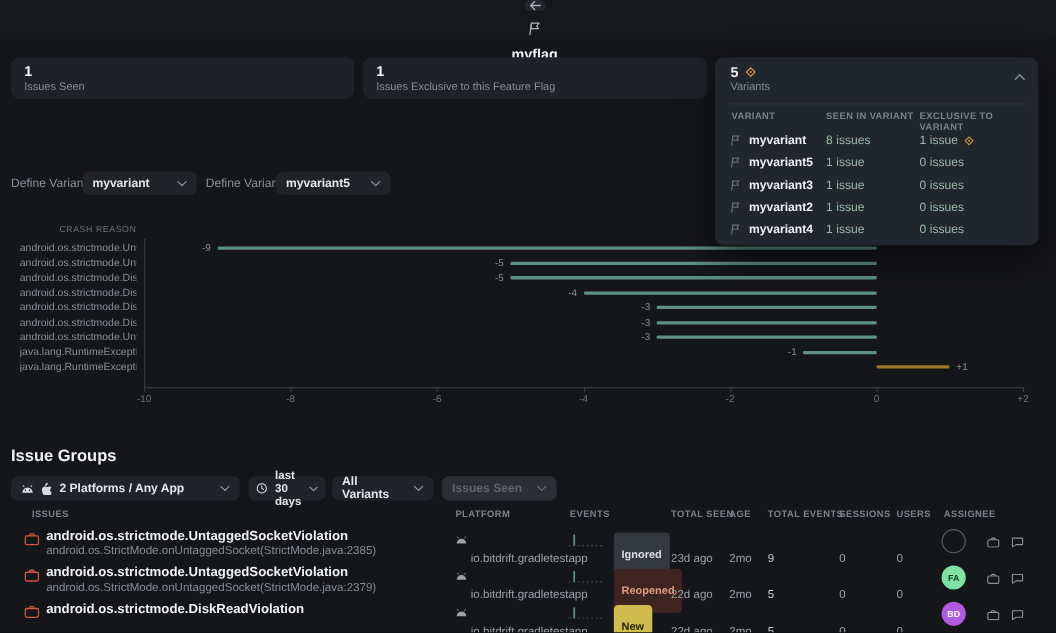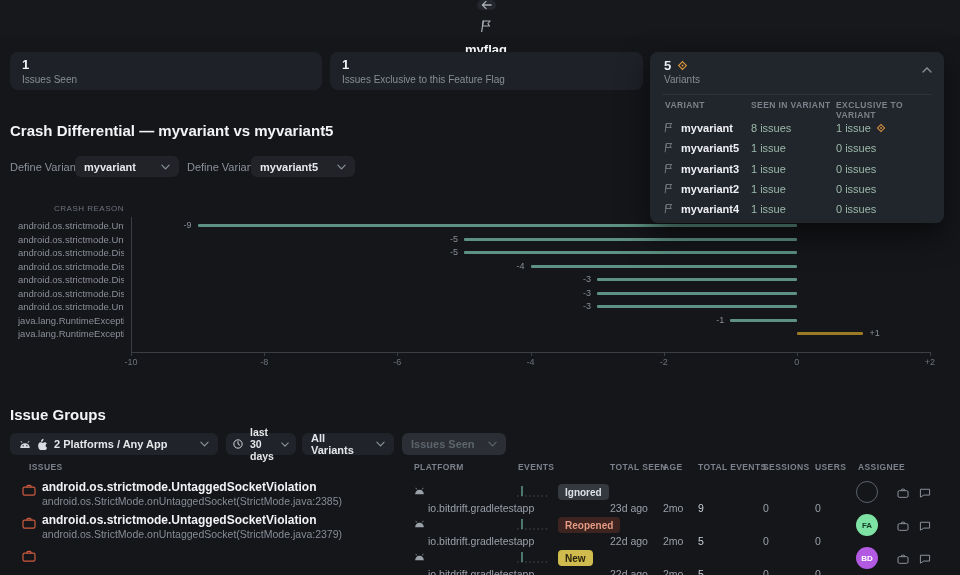--- a/index.html
+++ b/index.html
@@ -58,21 +58,21 @@
   .filter.disabled .chev{color:#5d646d;}
   .chev{color:#8b919a;display:inline-flex;}
   .col-head{position:absolute;top:462px;font-size:8.5px;letter-spacing:.4px;color:#7c828b;font-weight:bold;}
   .issue-row{position:absolute;left:0;width:960px;height:33px;}
   .ir-icon{position:absolute;left:22px;top:6px;color:#cf5b3e;}
   .ir-title{position:absolute;left:42px;top:2px;font-size:12px;font-weight:bold;color:#f0f2f4;white-space:nowrap;}
   .ir-sub{position:absolute;left:42px;top:17px;font-size:10.5px;color:#868d96;white-space:nowrap;}
   .ir-cell{position:absolute;top:24px;font-size:10.5px;color:#9aa1a9;}
   .ir-strong{color:#c9ced5;}
   .ir-plat-icon{position:absolute;left:414px;top:9px;color:#9aa1a9;}
-  .badge{position:absolute;left:558px;top:6px;height:16px;display:flex;align-items:center;padding:0 7px;
+  .badge{position:absolute;left:558px;top:6px;height:16px;display:flex;align-items:center;padding:12px 7px;
          border-radius:4px;font-size:10px;font-weight:bold;}
   .badge.ignored{background:#34383f;color:#dde0e4;}
   .badge.reopened{background:#3d2420;color:#e59a82;}
   .badge.new{background:#cfbb4e;color:#2b240c;}
   .avatar{position:absolute;left:856px;top:3px;width:22px;height:22px;border-radius:50%;display:flex;
           align-items:center;justify-content:center;font-size:8px;font-weight:bold;cursor:pointer;}
   .avatar.empty{border:1px solid #5a6068;background:transparent;box-sizing:border-box;}
   .row-action{position:absolute;top:8px;background:none;border:none;color:#8b919a;padding:0;cursor:pointer;}
 </style>
 </head>
@@ -208,21 +208,20 @@
           </span>
           <span class="v-name">myvariant4</span>
           <a class="v-link" style="left: 101px;">1 issue</a>
           <a class="v-link" style="left: 186px;">
             <span>0 issues</span>
           </a>
         </div>
       </div>
   </section>
 
-  <h2 class="section-title cd-title">Crash Differential — myvariant vs myvariant5</h2>
   <span class="field-label" style="left:10px;">Define Variant A</span>
   <div class="dropdown" style="left:75px;width:104px;">
     <span>myvariant</span>
     <span class="chev icon">
         <svg width="9" height="6" viewBox="0 0 10 6">
           <path d="M1 1 L5 5 L9 1" fill="none" stroke="currentColor" stroke-width="1.3" stroke-linecap="round"></path>
         </svg>
       </span>
   </div>
   <span class="field-label" style="left:187px;">Define Variant B</span>
@@ -426,20 +425,21 @@
             <path d="M1.5 1.5 H12.5 V8.5 H5.5 L1.5 11 Z" fill="none" stroke="currentColor" stroke-width="1.2" stroke-linejoin="round"></path>
           </svg></button>
       </div>
       <div class="issue-row" style="top: 544px;">
         <span class="ir-icon icon">
           <svg width="14" height="12" viewBox="0 0 14 12">
             <rect x="1" y="3.2" width="12" height="8" rx="1.6" fill="none" stroke="currentColor" stroke-width="1.2"></rect>
             <path d="M5 3.2 V2.4 a1 1 0 0 1 1-1 h2 a1 1 0 0 1 1 1 V3.2" fill="none" stroke="currentColor" stroke-width="1.2"></path>
           </svg>
         </span>
+        <div class="ir-title">android.os.strictmode.DiskReadViolation</div>
         <span class="ir-plat-icon icon">
           <svg width="11" height="8" viewBox="0 0 14 10">
             <path d="M1.5 9 A5.5 5.5 0 0 1 12.5 9 Z" fill="currentColor"></path>
             <line x1="3.5" y1="3" x2="2.3" y2="1" stroke="currentColor" stroke-width="1"></line>
             <line x1="10.5" y1="3" x2="11.7" y2="1" stroke="currentColor" stroke-width="1"></line>
           </svg>
         </span>
         <div class="ir-cell" style="left: 428px;">io.bitdrift.gradletestapp</div>
         <span style="position: absolute; left: 516px; top: 5px;"><svg width="34" height="16">
             <line x1="1" y1="13" x2="33" y2="13" stroke="#4a4f56" stroke-width="1" stroke-dasharray="1.5 2.6"></line>

